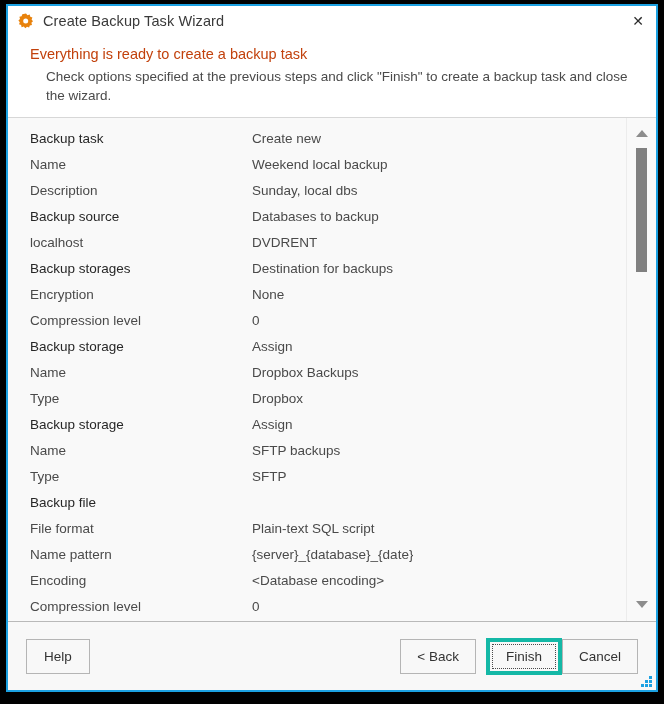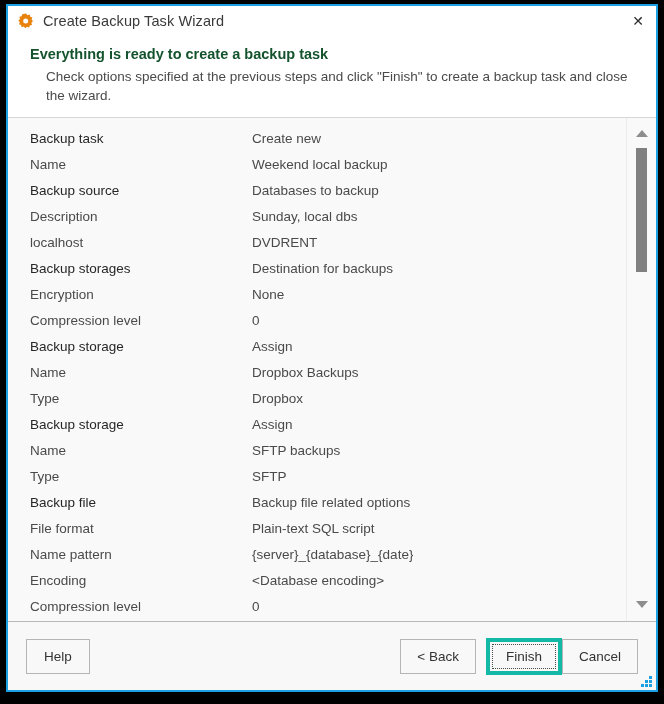--- a/index.html
+++ b/index.html
@@ -76,22 +76,22 @@
   
   .header {
     flex: 0 0 auto;
     padding: 10px 16px 12px 22px;
     box-sizing: border-box;
     background: #ffffff;
     border-bottom: 1px solid #d7d7d7;
   }
   .header-title {
     font-size: 14.5px;
-    font-weight: bold;
-    color: #14532d;
+    font-weight: normal;
+    color: #c2410c;
     margin-bottom: 5px;
     letter-spacing: 0;
   }
   .header-sub {
     font-size: 13.5px;
     color: #4a4a4a;
     line-height: 1.42;
     margin-left: 16px;
     max-width: 600px;
   }
@@ -270,29 +270,29 @@
       <div class="list-clip">
         <div class="list-inner" id="summary-rows">
             <div class="row group">
               <div class="k">Backup task</div>
               <div class="v">Create new</div>
             </div>
             <div class="row">
               <div class="k">Name</div>
               <div class="v">Weekend local backup</div>
             </div>
+            <div class="row">
+              <div class="k">Description</div>
+              <div class="v">Sunday, local dbs</div>
+            </div>
             <div class="row group">
               <div class="k">Backup source</div>
               <div class="v">Databases to backup</div>
             </div>
             <div class="row">
-              <div class="k">Description</div>
-              <div class="v">Sunday, local dbs</div>
-            </div>
-            <div class="row">
               <div class="k">localhost</div>
               <div class="v">DVDRENT</div>
             </div>
             <div class="row group">
               <div class="k">Backup storages</div>
               <div class="v">Destination for backups</div>
             </div>
             <div class="row">
               <div class="k">Encryption</div>
               <div class="v">None</div>
@@ -320,21 +320,20 @@
             <div class="row">
               <div class="k">Name</div>
               <div class="v">SFTP backups</div>
             </div>
             <div class="row">
               <div class="k">Type</div>
               <div class="v">SFTP</div>
             </div>
             <div class="row group">
               <div class="k">Backup file</div>
-              <div class="v">Backup file related options</div>
             </div>
             <div class="row">
               <div class="k">File format</div>
               <div class="v">Plain-text SQL script</div>
             </div>
             <div class="row">
               <div class="k">Name pattern</div>
               <div class="v">{server}_{database}_{date}</div>
             </div>
             <div class="row">

